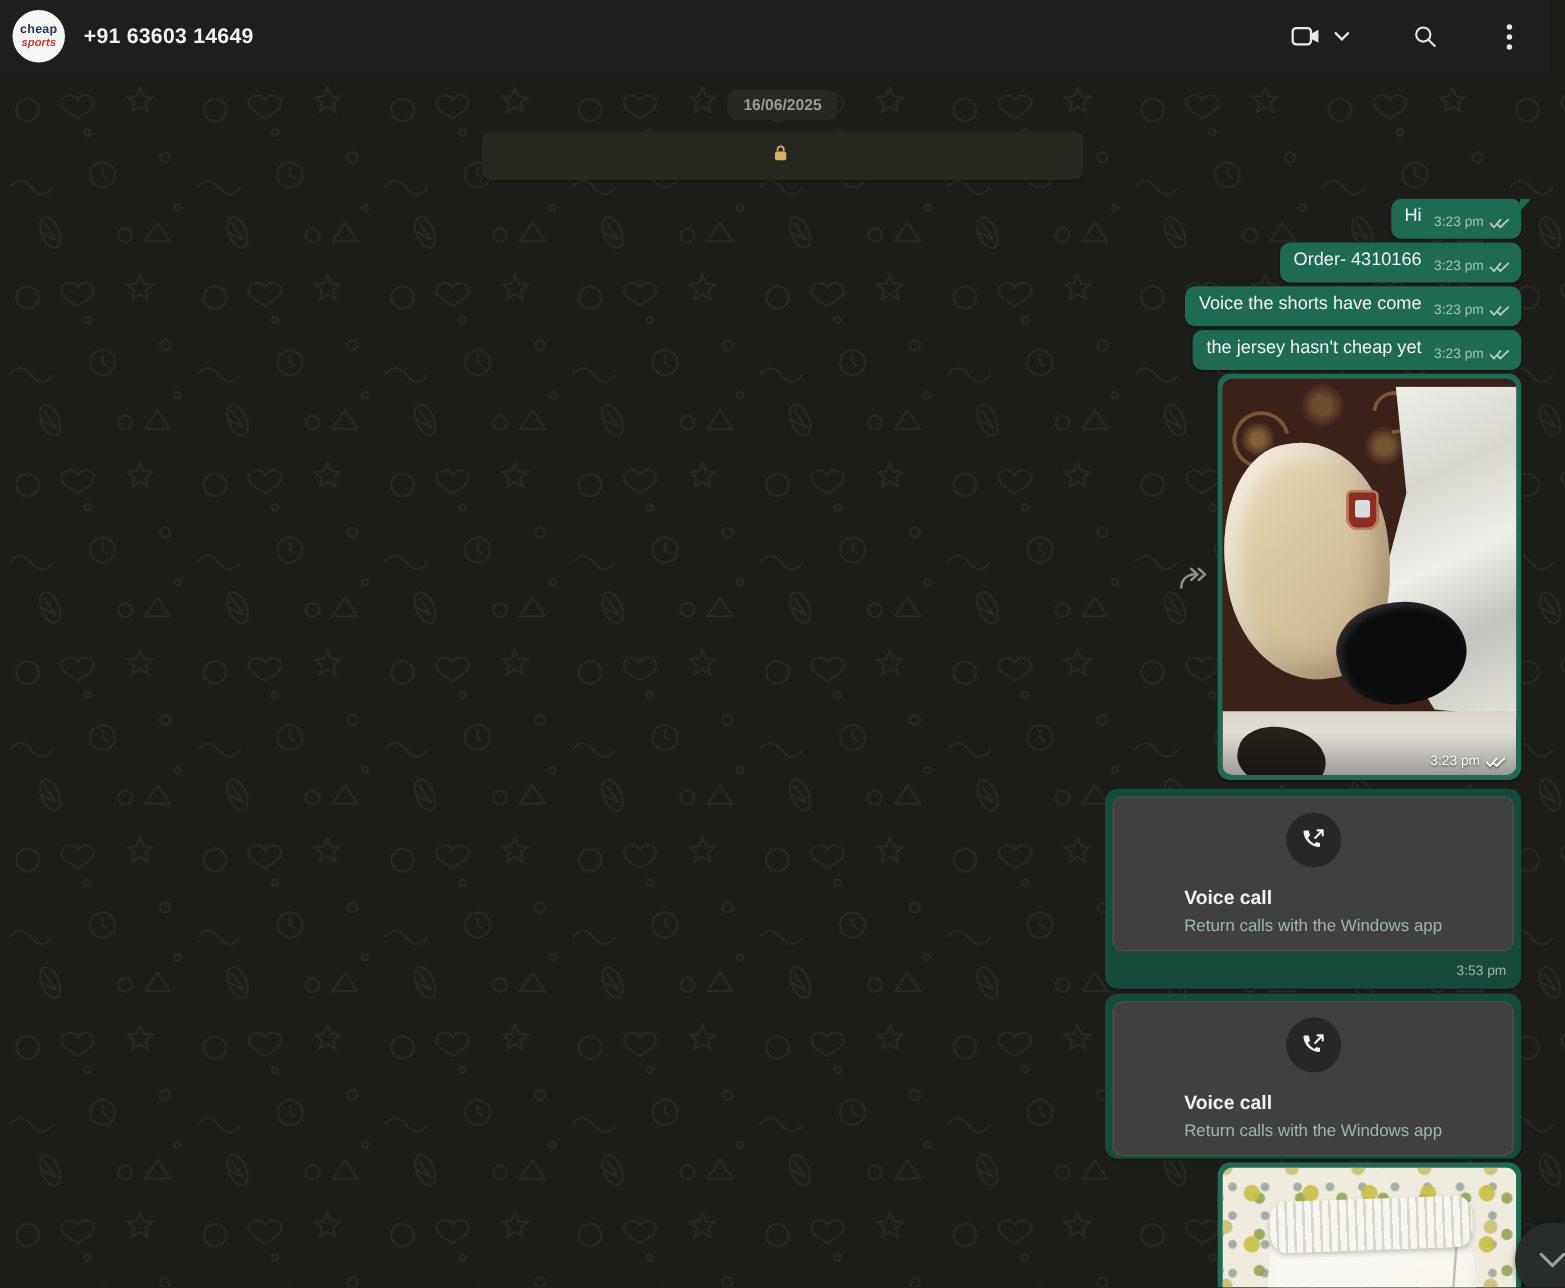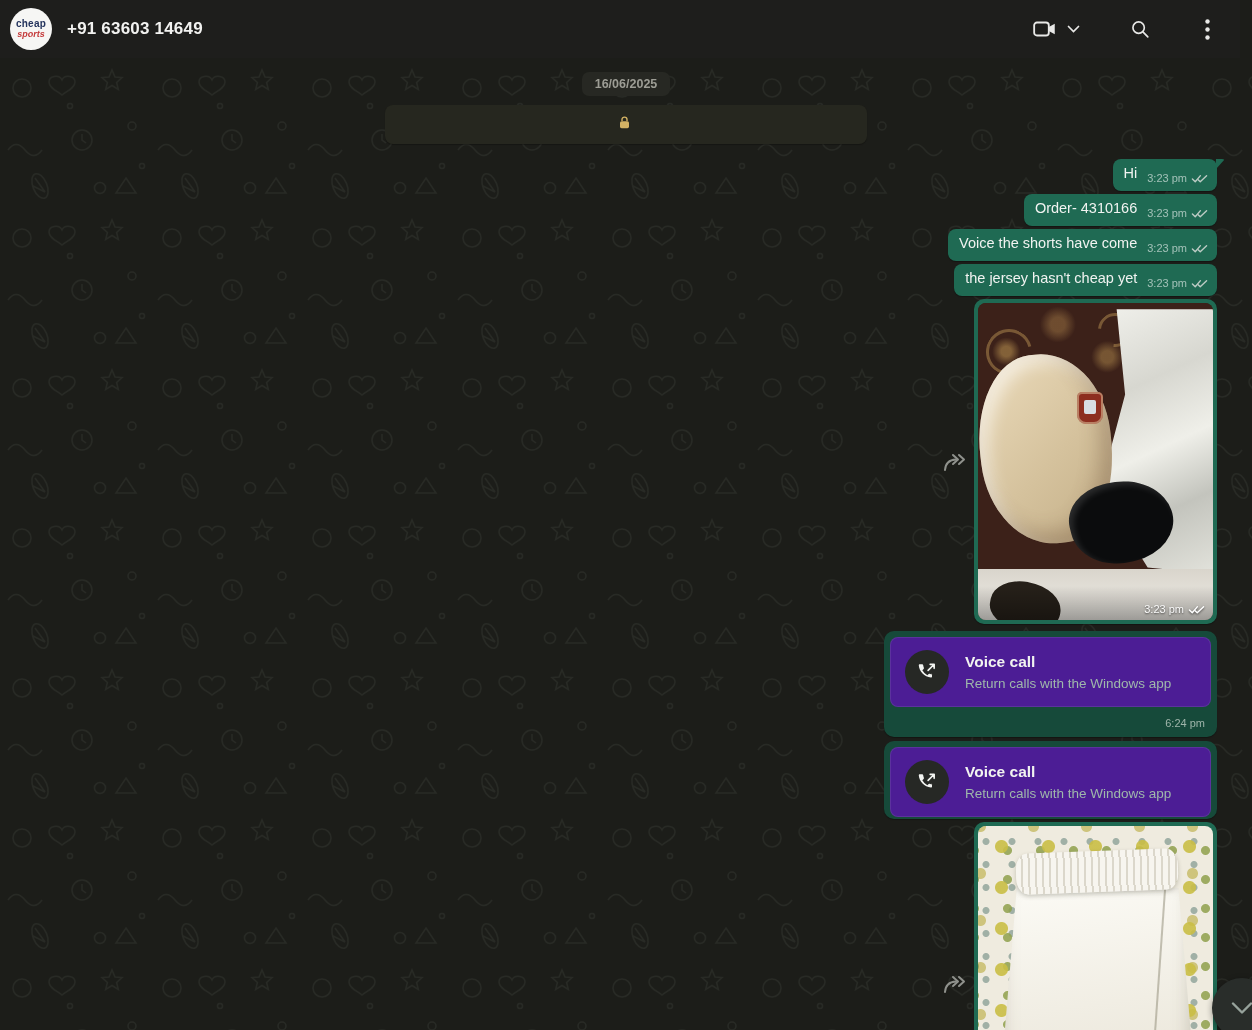--- a/index.html
+++ b/index.html
@@ -116,22 +116,22 @@
               box-shadow:0 2px 4px rgba(60,60,40,.25); }
   .p2-body { position:absolute; top:18%; left:7%; width:88%; height:86%;
              background:linear-gradient(172deg,#fcfbf6,#ece8dc 65%,#e2decf);
              clip-path:polygon(11% 0, 89% 2%, 100% 100%, 0 100%);
              box-shadow:inset 10px 0 16px rgba(120,115,95,.25), inset -12px -4px 18px rgba(120,115,95,.3); }
   .p2-crease { position:absolute; top:20%; right:24%; width:2px; height:82%; background:rgba(150,145,125,.55);
                transform:rotate(4deg); }
 
   
   .cbubble { width:333px; background:#164a3a; border-radius:10px; padding:6px 6px 2px 6px; }
-  .call-card { background:#4c1d95; border:1px solid rgba(255,255,255,.09); border-radius:8px;
-               display:flex; align-items:center; gap:16px; padding:12px 14px; }
+  .call-card { background:#404040; border:1px solid rgba(255,255,255,.09); border-radius:8px;
+               display:flex; align-items:center; gap:16px; padding:12px 14px;flex-direction:column; }
   .call-ico { width:44px; height:44px; border-radius:50%; background:#262825; flex:0 0 44px;
               display:flex; align-items:center; justify-content:center; color:#f2f4f1; }
   .call-title { font-size:15.5px; font-weight:bold; color:#f1f3f0; }
   .call-sub { font-size:13.5px; color:#9fb8ab; margin-top:5px; }
   .call-time { text-align:right; padding:6px 6px 4px 0; }
   .call-time .time { color:#9fb5aa; }
 
   
   .scroll-btn { position:absolute; right:-20px; bottom:-8px; width:60px; height:60px; border-radius:50%;
                 background:#292d2a; display:flex; align-items:center; justify-content:center;
@@ -322,21 +322,21 @@
               <svg width="22" height="22" viewBox="0 0 24 24" fill="none">
                 <path d="M17.8 14.6c-1-.1-1.9-.35-2.8-.72a1.1 1.1 0 0 0-1.15.24l-1.45 1.45a14.2 14.2 0 0 1-5.5-5.5L8.35 8.6c.3-.3.4-.75.24-1.15A11.7 11.7 0 0 1 7.87 4.6c-.05-.57-.52-1-1.1-1H4.1c-.62 0-1.12.52-1.08 1.14.5 7.1 6.2 12.8 13.3 13.3.62.04 1.14-.46 1.14-1.08v-2.2c0-.58-.43-1.05-1-1.1z" fill="currentColor"></path>
                 <path d="M13.2 10.2 19.6 3.8M19.8 8V3.6h-4.4" stroke="currentColor" stroke-width="1.8" stroke-linecap="round" stroke-linejoin="round"></path>
               </svg>
             </div>
             <div>
               <div class="call-title">Voice call</div>
               <div class="call-sub">Return calls with the Windows app</div>
             </div>
           </div>
-          <div class="call-time"><span class="time">6:24 pm</span></div>
+          <div class="call-time"><span class="time">3:53 pm</span></div>
         </div>
       </div>
 
       <div class="row m-call2">
         <div class="bubble cbubble">
           <div class="call-card">
             <div class="call-ico">
               <svg width="22" height="22" viewBox="0 0 24 24" fill="none">
                 <path d="M17.8 14.6c-1-.1-1.9-.35-2.8-.72a1.1 1.1 0 0 0-1.15.24l-1.45 1.45a14.2 14.2 0 0 1-5.5-5.5L8.35 8.6c.3-.3.4-.75.24-1.15A11.7 11.7 0 0 1 7.87 4.6c-.05-.57-.52-1-1.1-1H4.1c-.62 0-1.12.52-1.08 1.14.5 7.1 6.2 12.8 13.3 13.3.62.04 1.14-.46 1.14-1.08v-2.2c0-.58-.43-1.05-1-1.1z" fill="currentColor"></path>
                 <path d="M13.2 10.2 19.6 3.8M19.8 8V3.6h-4.4" stroke="currentColor" stroke-width="1.8" stroke-linecap="round" stroke-linejoin="round"></path>

